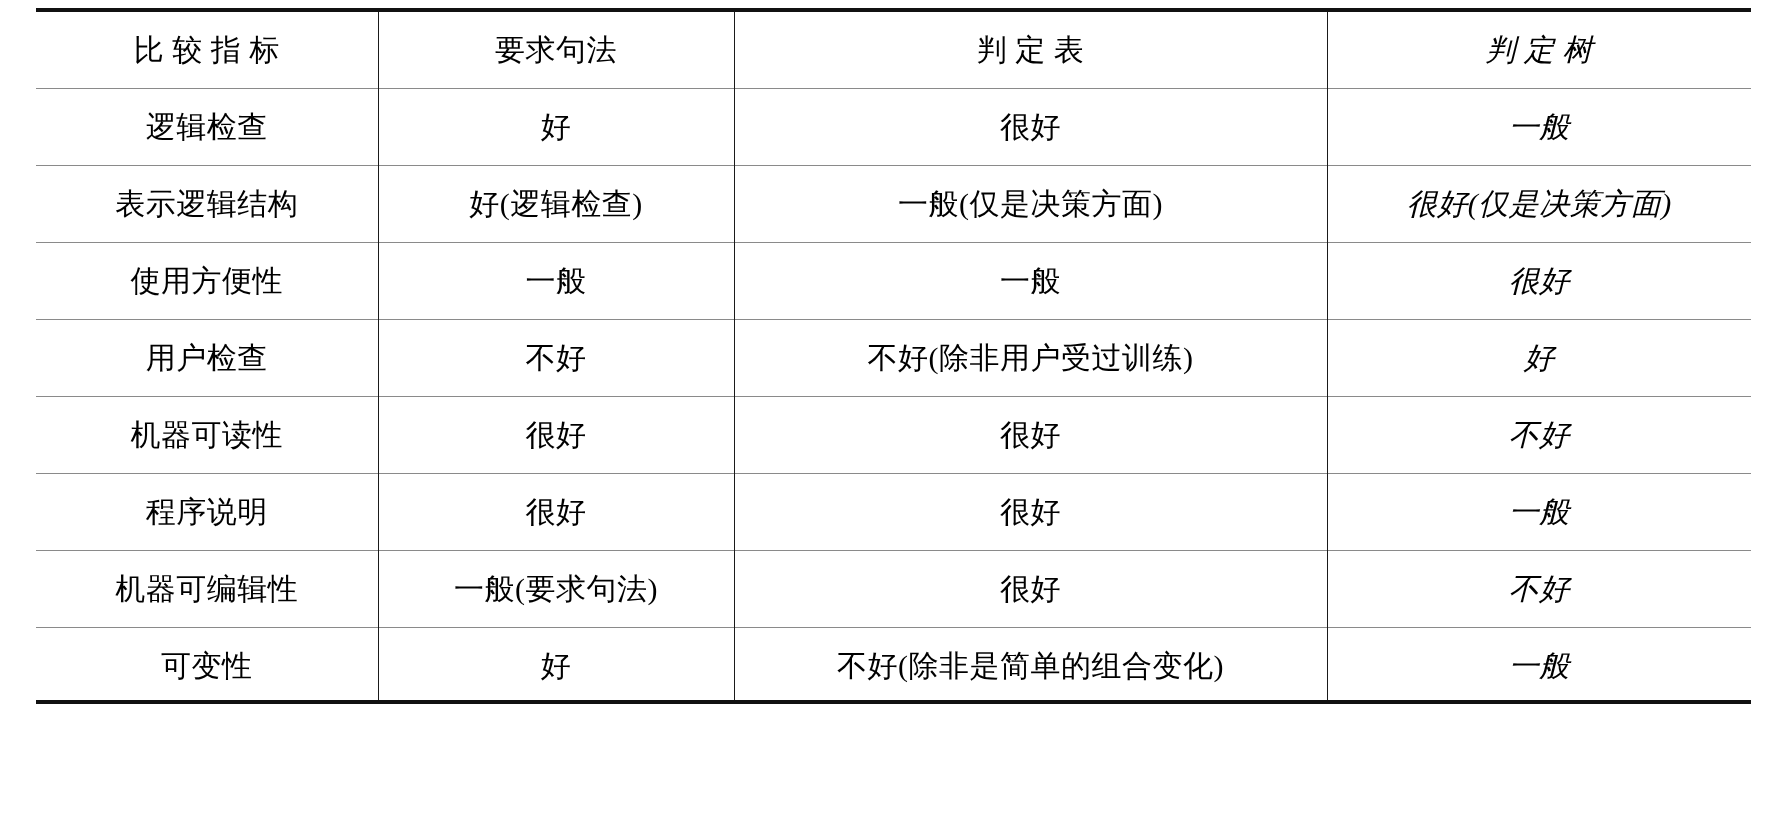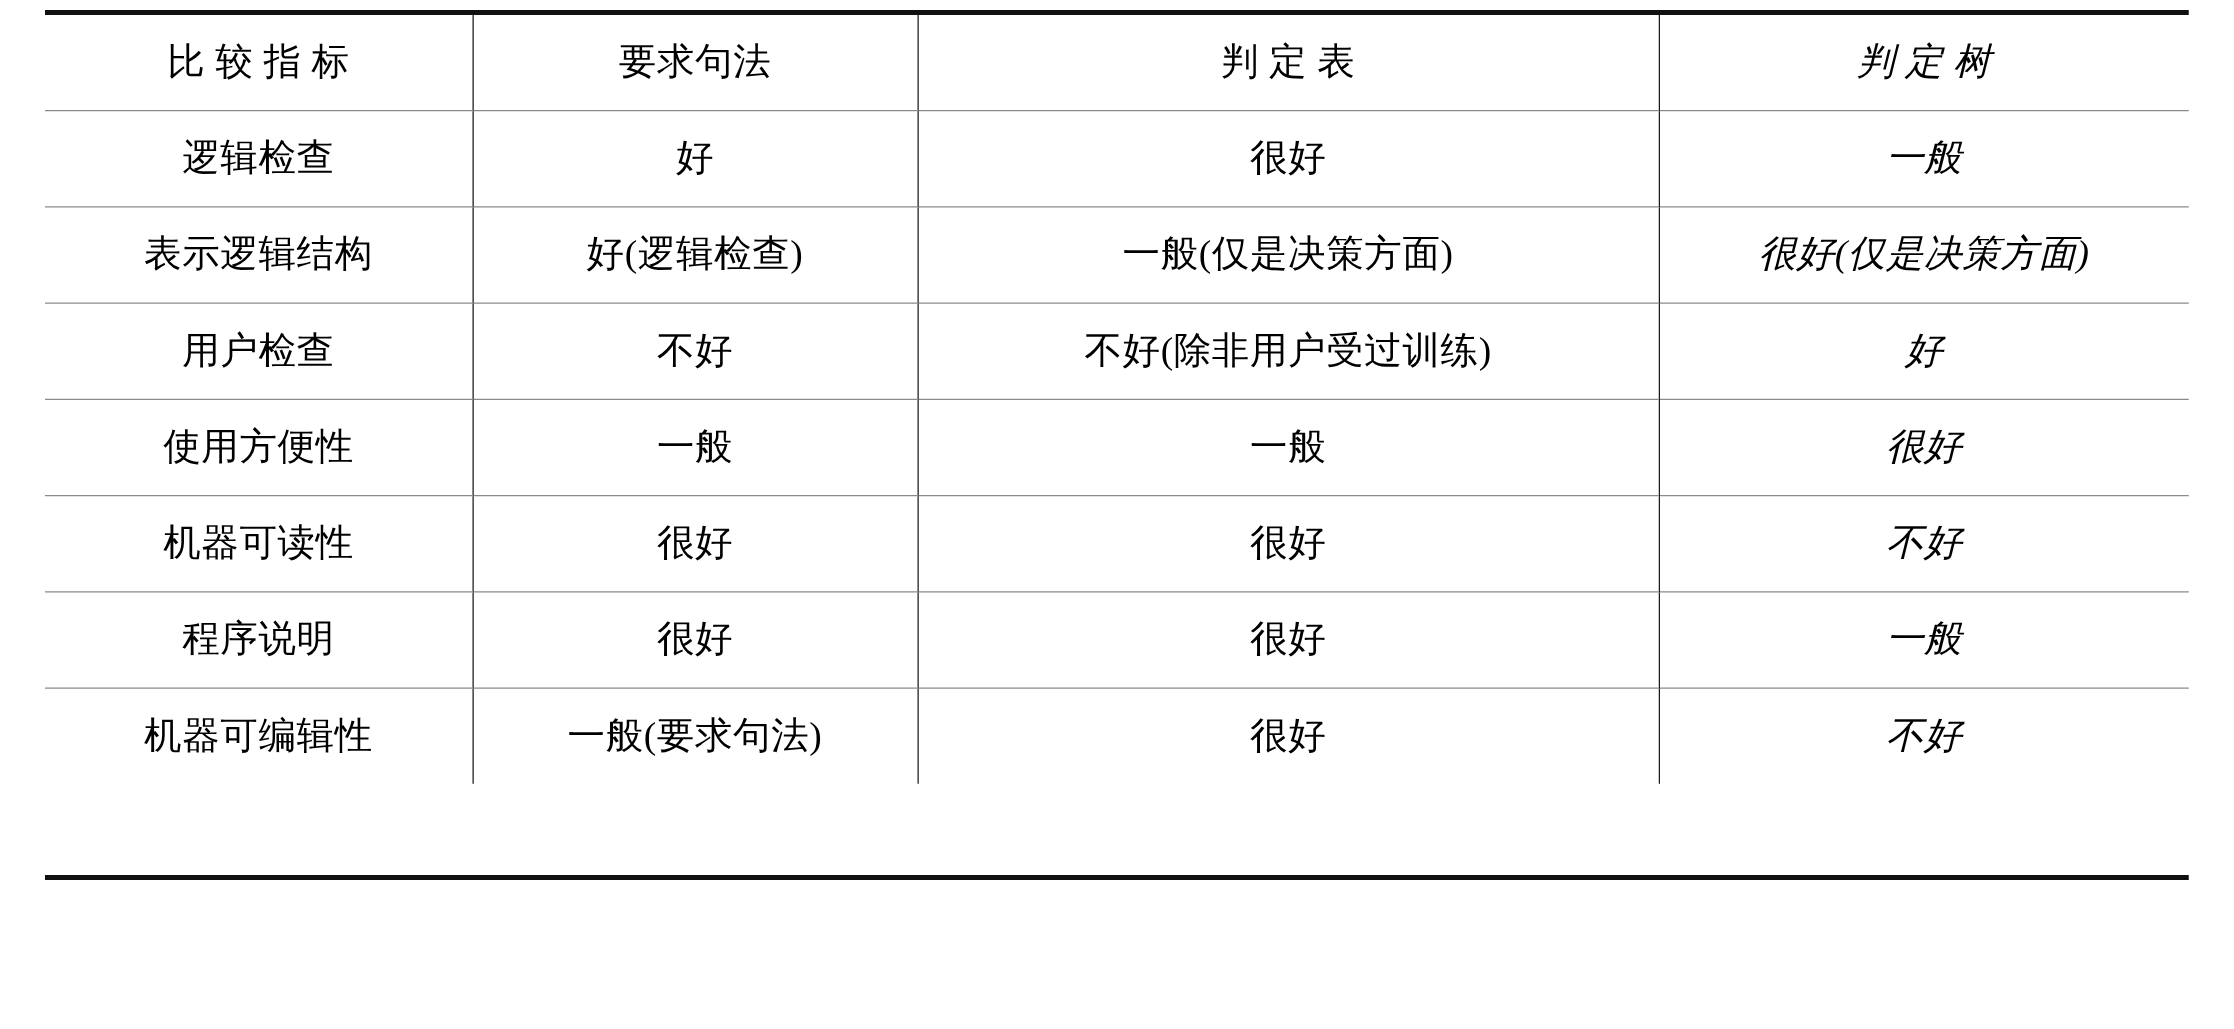--- a/index.html
+++ b/index.html
@@ -105,31 +105,31 @@
         </tr>
 
         <tr>
           <td class="edge-left">表示逻辑结构</td>
           <td>好(逻辑检查)</td>
           <td>一般(仅是决策方面)</td>
           <td class="edge-right">很好(仅是决策方面)</td>
         </tr>
 
         <tr>
+          <td class="edge-left">使用方便性</td>
+          <td>一般</td>
+          <td>一般</td>
+          <td class="edge-right">很好</td>
+        </tr>
+
+        <tr>
           <td class="edge-left">用户检查</td>
           <td>不好</td>
           <td>不好(除非用户受过训练)</td>
           <td class="edge-right">好</td>
-        </tr>
-
-        <tr>
-          <td class="edge-left">使用方便性</td>
-          <td>一般</td>
-          <td>一般</td>
-          <td class="edge-right">很好</td>
         </tr>
 
         <tr>
           <td class="edge-left">机器可读性</td>
           <td>很好</td>
           <td>很好</td>
           <td class="edge-right">不好</td>
         </tr>
 
         <tr>
@@ -139,19 +139,25 @@
           <td class="edge-right">一般</td>
         </tr>
 
         <tr>
           <td class="edge-left">机器可编辑性</td>
           <td>一般(要求句法)</td>
           <td>很好</td>
           <td class="edge-right">不好</td>
         </tr>
 
+        <tr>
+          <td class="edge-left">可变性</td>
+          <td>好</td>
+          <td>不好(除非是简单的组合变化)</td>
+          <td class="edge-right">一般</td>
+        </tr>
       </tbody>
     </table>
   </div>
 
   <div class="rule bottom"></div>
 
 </div>
 
 </body></html>

